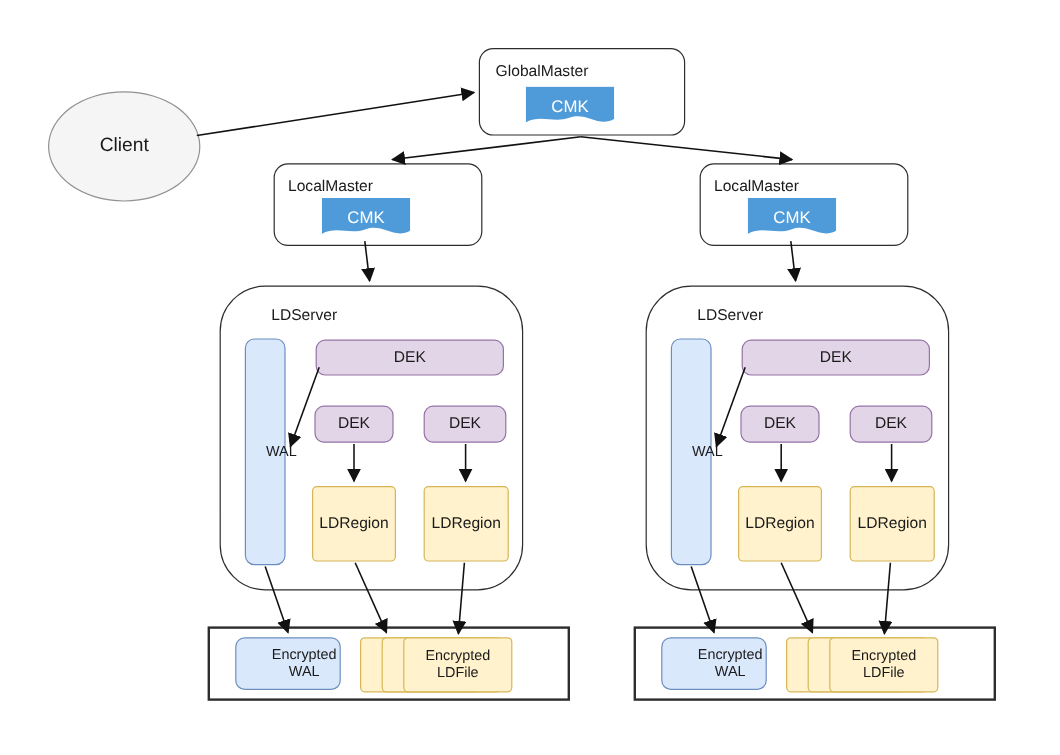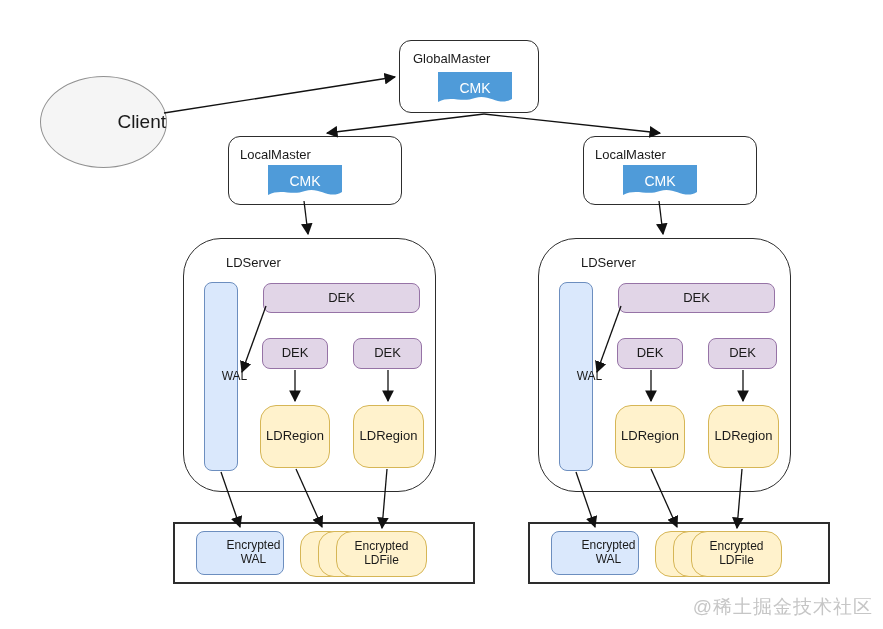--- a/index.html
+++ b/index.html
@@ -4,22 +4,22 @@
 <style>
   html,body{margin:0;padding:0;background:#ffffff;}
   .canvas{
     position:relative; width:883px; height:629px; background:#ffffff; overflow:hidden;
     font-family:"Liberation Sans","DejaVu Sans",sans-serif; color:var(--text,#1a1a1a);
   }
   .abs{position:absolute;}
   
   .ellipse{
     border:1px solid var(--ellipse-stroke); background:var(--ellipse-fill);
-    border-radius:50%; display:flex; align-items:center; justify-content:flex-end;
-    font-size:19px;
+    border-radius:50%; display:flex; align-items:center; justify-content:center;
+    font-size:16px;
   }
   .frame{
     border:1.5px solid var(--container-stroke); background:#ffffff; border-radius:12px;
     box-sizing:border-box;
   }
   .frame-lg{ border-radius:38px; }
   .frame-sq{ border-radius:0; border-width:2px; }
   .frame-title{ position:absolute; font-size:13px; white-space:nowrap; }
   
   .doc{
@@ -29,39 +29,39 @@
     display:flex; align-items:center; justify-content:center;
     color:#ffffff; font-size:14px; padding-bottom:4px; box-sizing:border-box;
   }
   
   .pill{
     box-sizing:border-box; border-radius:8px; display:flex; align-items:center; justify-content:center;
     font-size:13px; text-align:center; line-height:1.15;
   }
   .pill-blue{ background:var(--blue-fill); border:1px solid var(--blue-stroke);padding-left:27px; }
   .pill-purple{ background:var(--purple-fill); border:1px solid var(--purple-stroke);align-items:center; }
-  .pill-yellow{ background:var(--yellow-fill); border:1px solid var(--yellow-stroke); border-radius:16px; }
+  .pill-yellow{ background:var(--yellow-fill); border:1px solid var(--yellow-stroke); border-radius:4px; }
   .wal{ font-size:12px; }
   .enc{ font-size:12px; }
   
   svg.edges{ position:absolute; left:0; top:0; pointer-events:none; }
   svg.edges line{ stroke:var(--arrow); stroke-width:1.3; }
   svg.edges marker path{ fill:var(--arrow); }
   .watermark{ position:absolute; right:10px; top:594px; font-size:19px; color:var(--watermark); letter-spacing:1px; }
 </style>
 </head>
 <body>
 
 <div class="canvas">
 
   <div class="abs ellipse" style="left:40px; top:76px; width:125px; height:90px;">
     <span>Client</span>
   </div>
 
-  <div class="abs frame" style="left:399px; top:40px; width:140px; height:73px;">
+  <div class="abs frame" style="left:399px; top:40px; width:172px; height:73px;">
     <span class="frame-title" style="left:13px; top:10px;">GlobalMaster</span>
     <div class="abs doc" style="left:38px; top:31px;">
       <span>CMK</span>
     </div>
   </div>
 
   <div class="abs frame" style="left:228px; top:136px; width:174px; height:69px;">
     <span class="frame-title" style="left:11px; top:10px;">LocalMaster</span>
     <div class="abs doc" style="left:39px; top:28px;">
       <span>CMK</span>
@@ -157,14 +157,13 @@
     <line x1="651" y1="370" x2="651" y2="401" marker-end="url(#ah)"></line>
     <line x1="743" y1="370" x2="743" y2="401" marker-end="url(#ah)"></line>
     <line x1="221" y1="472" x2="240" y2="527" marker-end="url(#ah)"></line>
     <line x1="576" y1="472" x2="595" y2="527" marker-end="url(#ah)"></line>
     <line x1="296" y1="469" x2="322" y2="527" marker-end="url(#ah)"></line>
     <line x1="387" y1="469" x2="382" y2="528" marker-end="url(#ah)"></line>
     <line x1="651" y1="469" x2="677" y2="527" marker-end="url(#ah)"></line>
     <line x1="742" y1="469" x2="737" y2="528" marker-end="url(#ah)"></line>
   </svg>
 
-  <div class="watermark">@稀土掘金技术社区</div>
 </div>
 
 </body></html>

